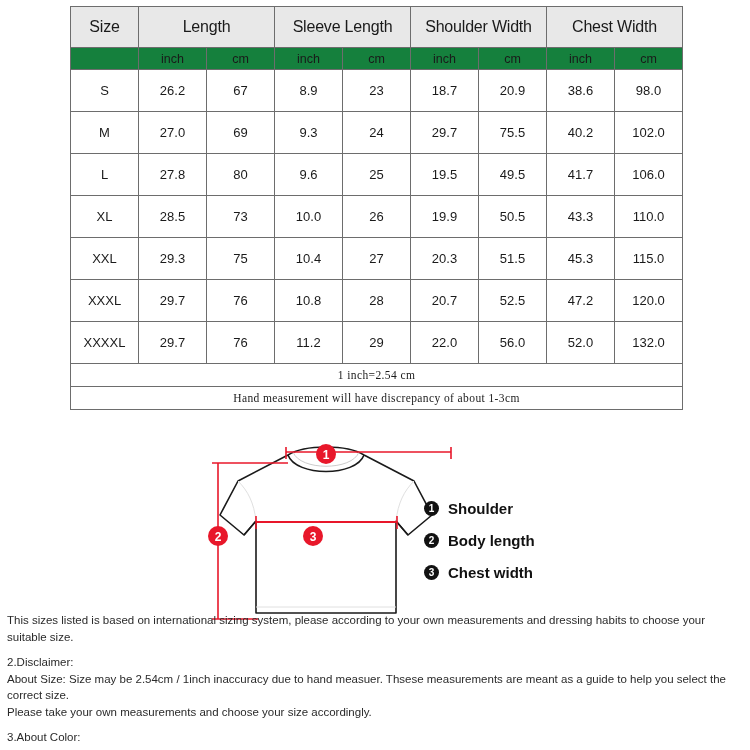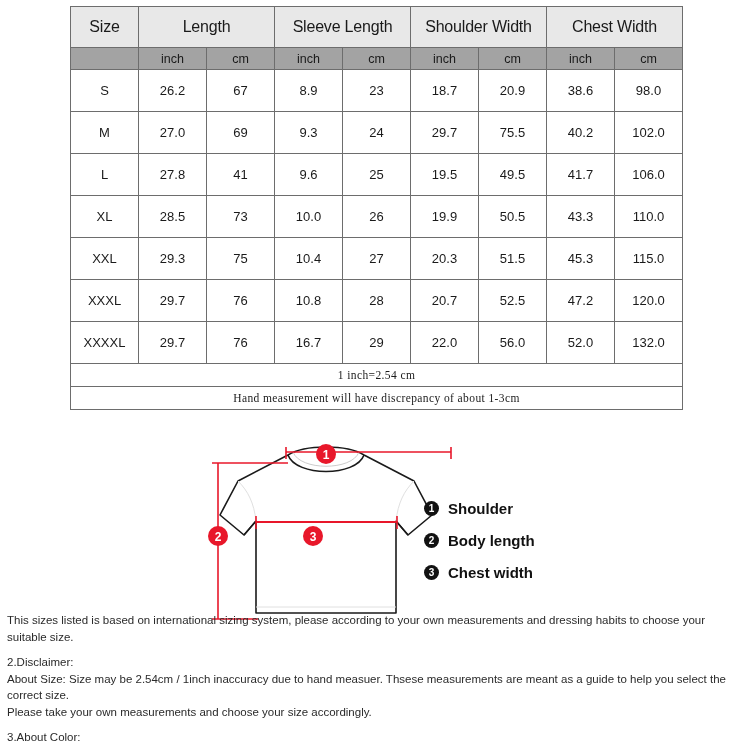--- a/index.html
+++ b/index.html
@@ -38,21 +38,21 @@
     padding: 0;
   }
   .hdr-group {
     background: #e8e8e8;
     font-weight: bold;
     font-size: 16px;
     height: 40px;
     letter-spacing: -0.2px;
   }
   .hdr-unit {
-    background: #a3a3a3;
+    background: #15803d;
     font-size: 12.5px;
     height: 21px;
   }
   .data-cell {
     height: 41px;
     font-size: 13px;
     background: #ffffff;
   }
   .size-cell {
     font-size: 13px;
@@ -186,21 +186,21 @@
           <td class="data-cell">9.3</td>
           <td class="data-cell">24</td>
           <td class="data-cell">29.7</td>
           <td class="data-cell">75.5</td>
           <td class="data-cell">40.2</td>
           <td class="data-cell">102.0</td>
         </tr>
         <tr>
           <td class="data-cell size-cell">L</td>
           <td class="data-cell">27.8</td>
-          <td class="data-cell">41</td>
+          <td class="data-cell">80</td>
           <td class="data-cell">9.6</td>
           <td class="data-cell">25</td>
           <td class="data-cell">19.5</td>
           <td class="data-cell">49.5</td>
           <td class="data-cell">41.7</td>
           <td class="data-cell">106.0</td>
         </tr>
         <tr>
           <td class="data-cell size-cell">XL</td>
           <td class="data-cell">28.5</td>
@@ -231,21 +231,21 @@
           <td class="data-cell">28</td>
           <td class="data-cell">20.7</td>
           <td class="data-cell">52.5</td>
           <td class="data-cell">47.2</td>
           <td class="data-cell">120.0</td>
         </tr>
         <tr>
           <td class="data-cell size-cell">XXXXL</td>
           <td class="data-cell">29.7</td>
           <td class="data-cell">76</td>
-          <td class="data-cell">16.7</td>
+          <td class="data-cell">11.2</td>
           <td class="data-cell">29</td>
           <td class="data-cell">22.0</td>
           <td class="data-cell">56.0</td>
           <td class="data-cell">52.0</td>
           <td class="data-cell">132.0</td>
         </tr>
       </tbody>
     <tfoot id="table-foot">
         <tr class="foot-row">
           <td colspan="9">1 inch=2.54 cm</td>

